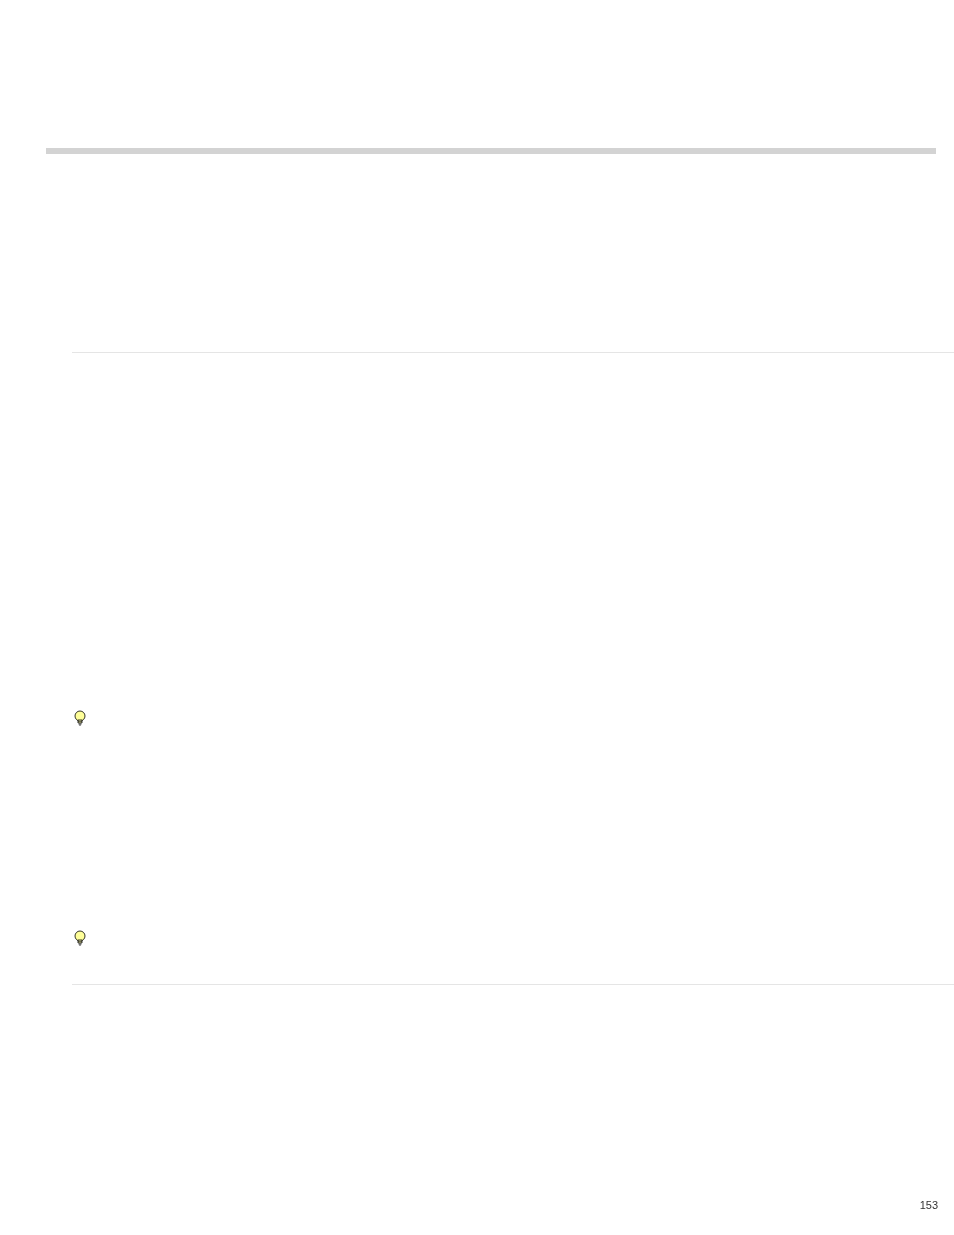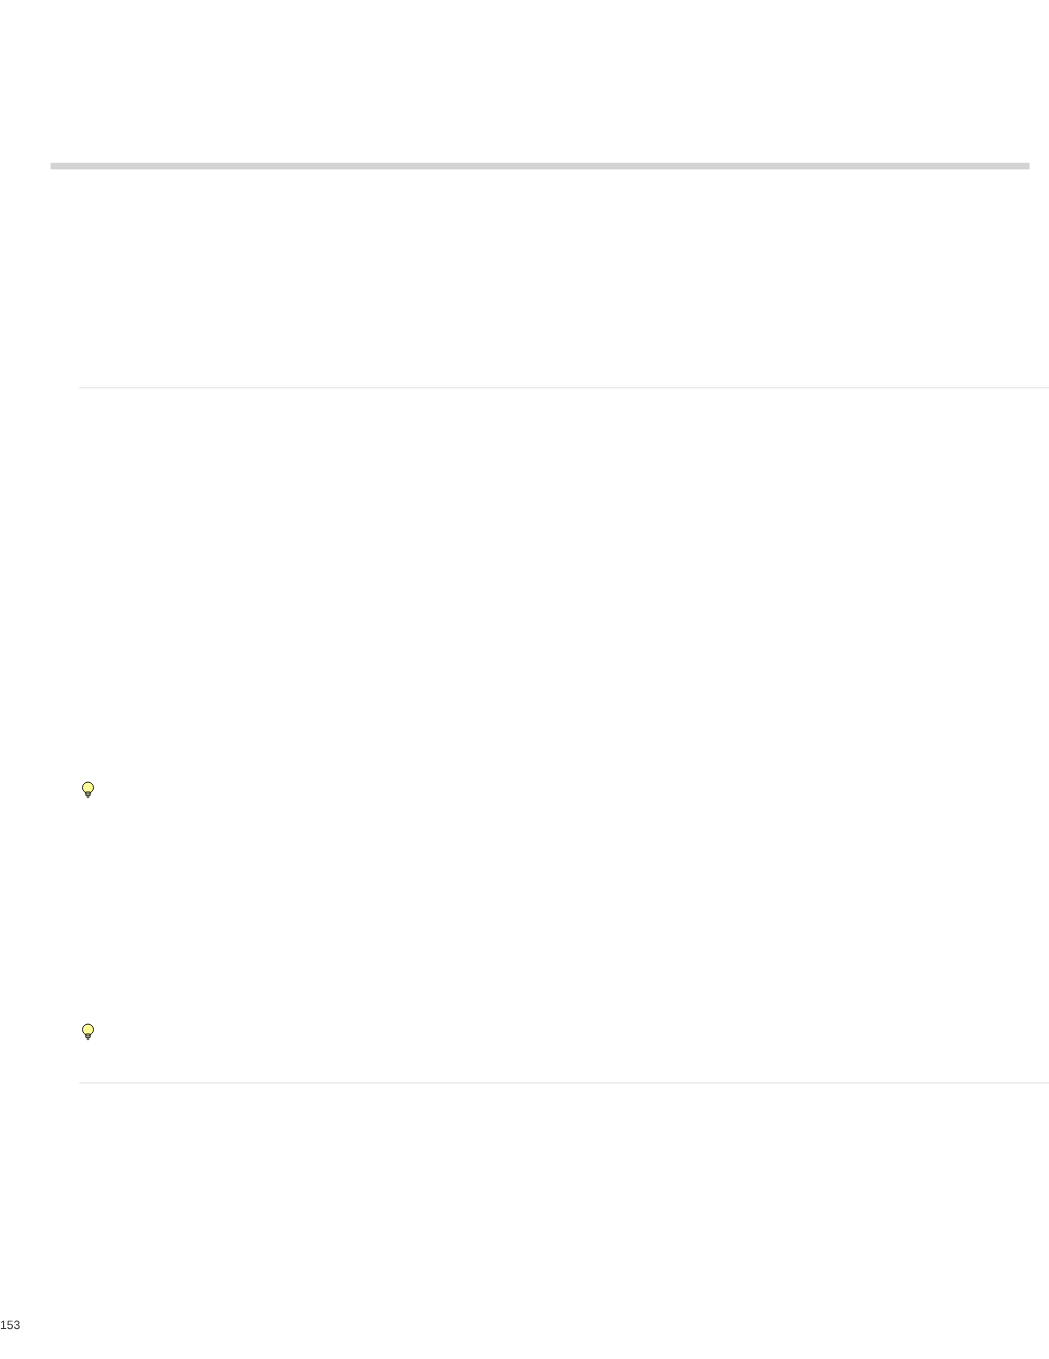--- a/index.html
+++ b/index.html
@@ -36,21 +36,21 @@
       width: 14px;
       height: 16px;
     }
     .bulb1 { top: 710px; }
     .bulb2 { top: 930px; }
     .page-number {
       position: absolute;
       bottom: 24px;
       left: 0;
       right: 16px;
-      text-align: left;
+      text-align: right;
       font-size: 11px;
       color: #333;
     }
   </style>
 </head>
 <body>
 
 <div class="header-divider"></div>
 
 <div class="content inner-hr hr1"></div>

